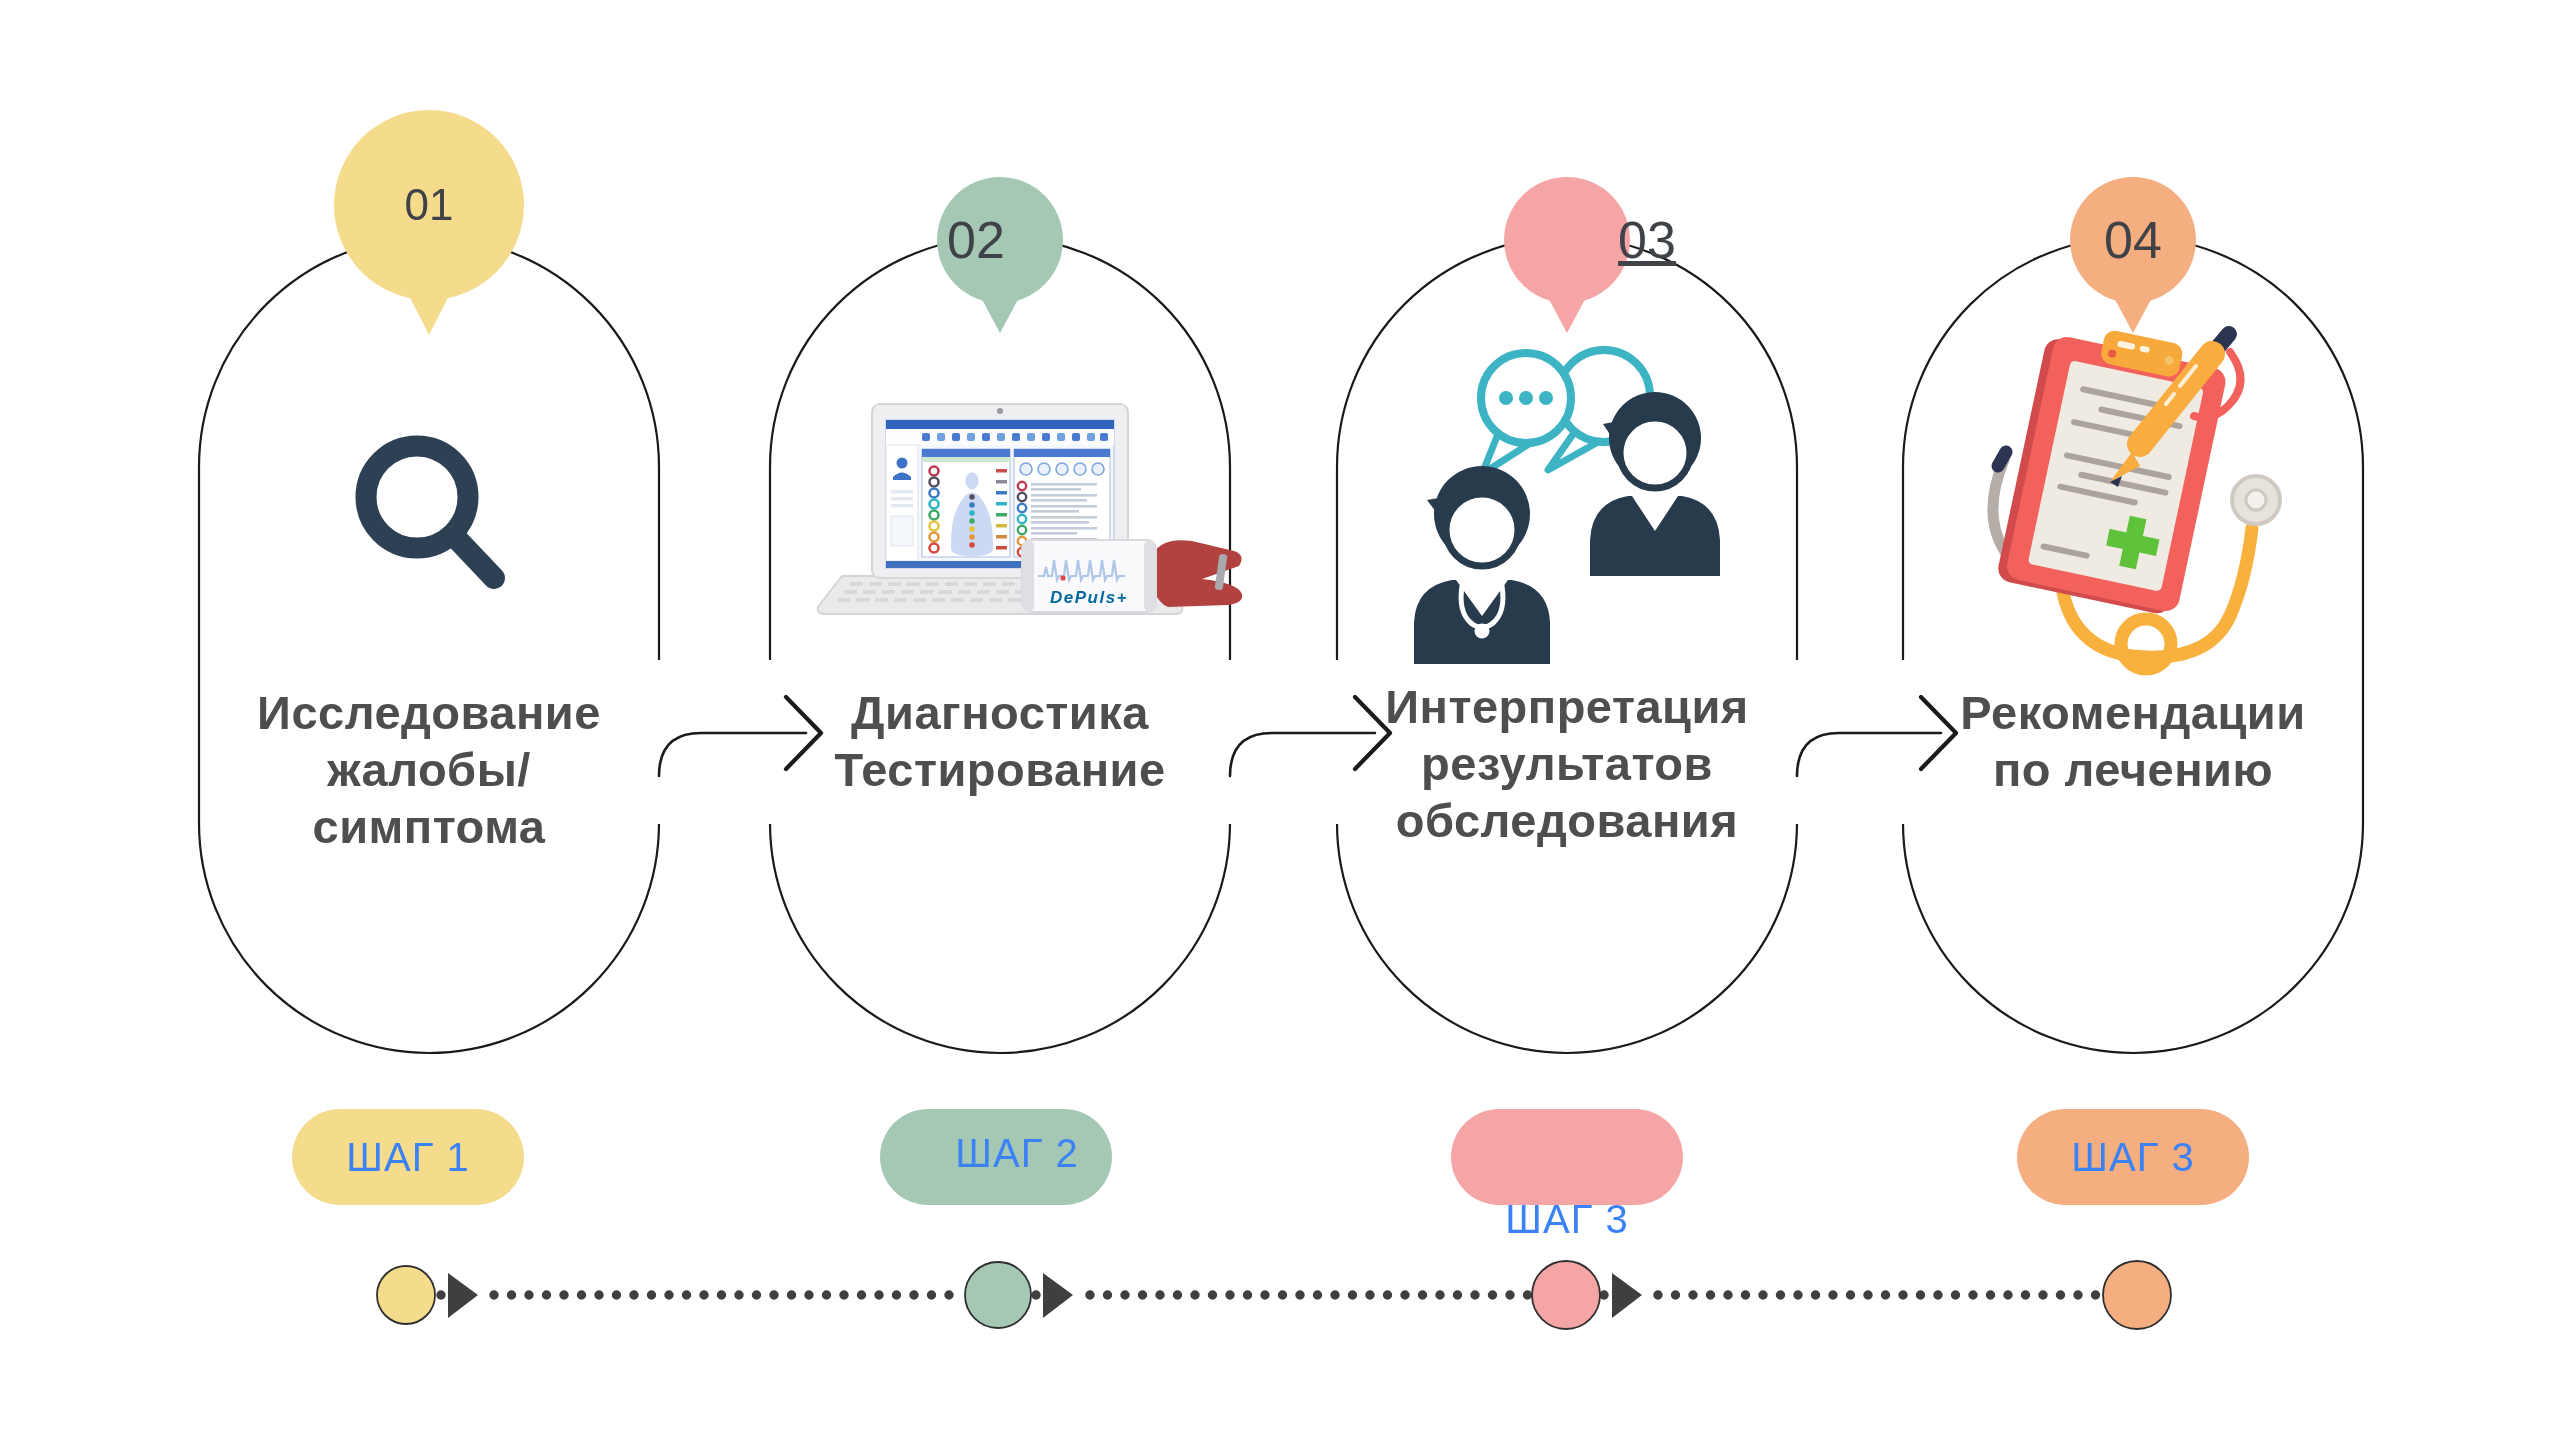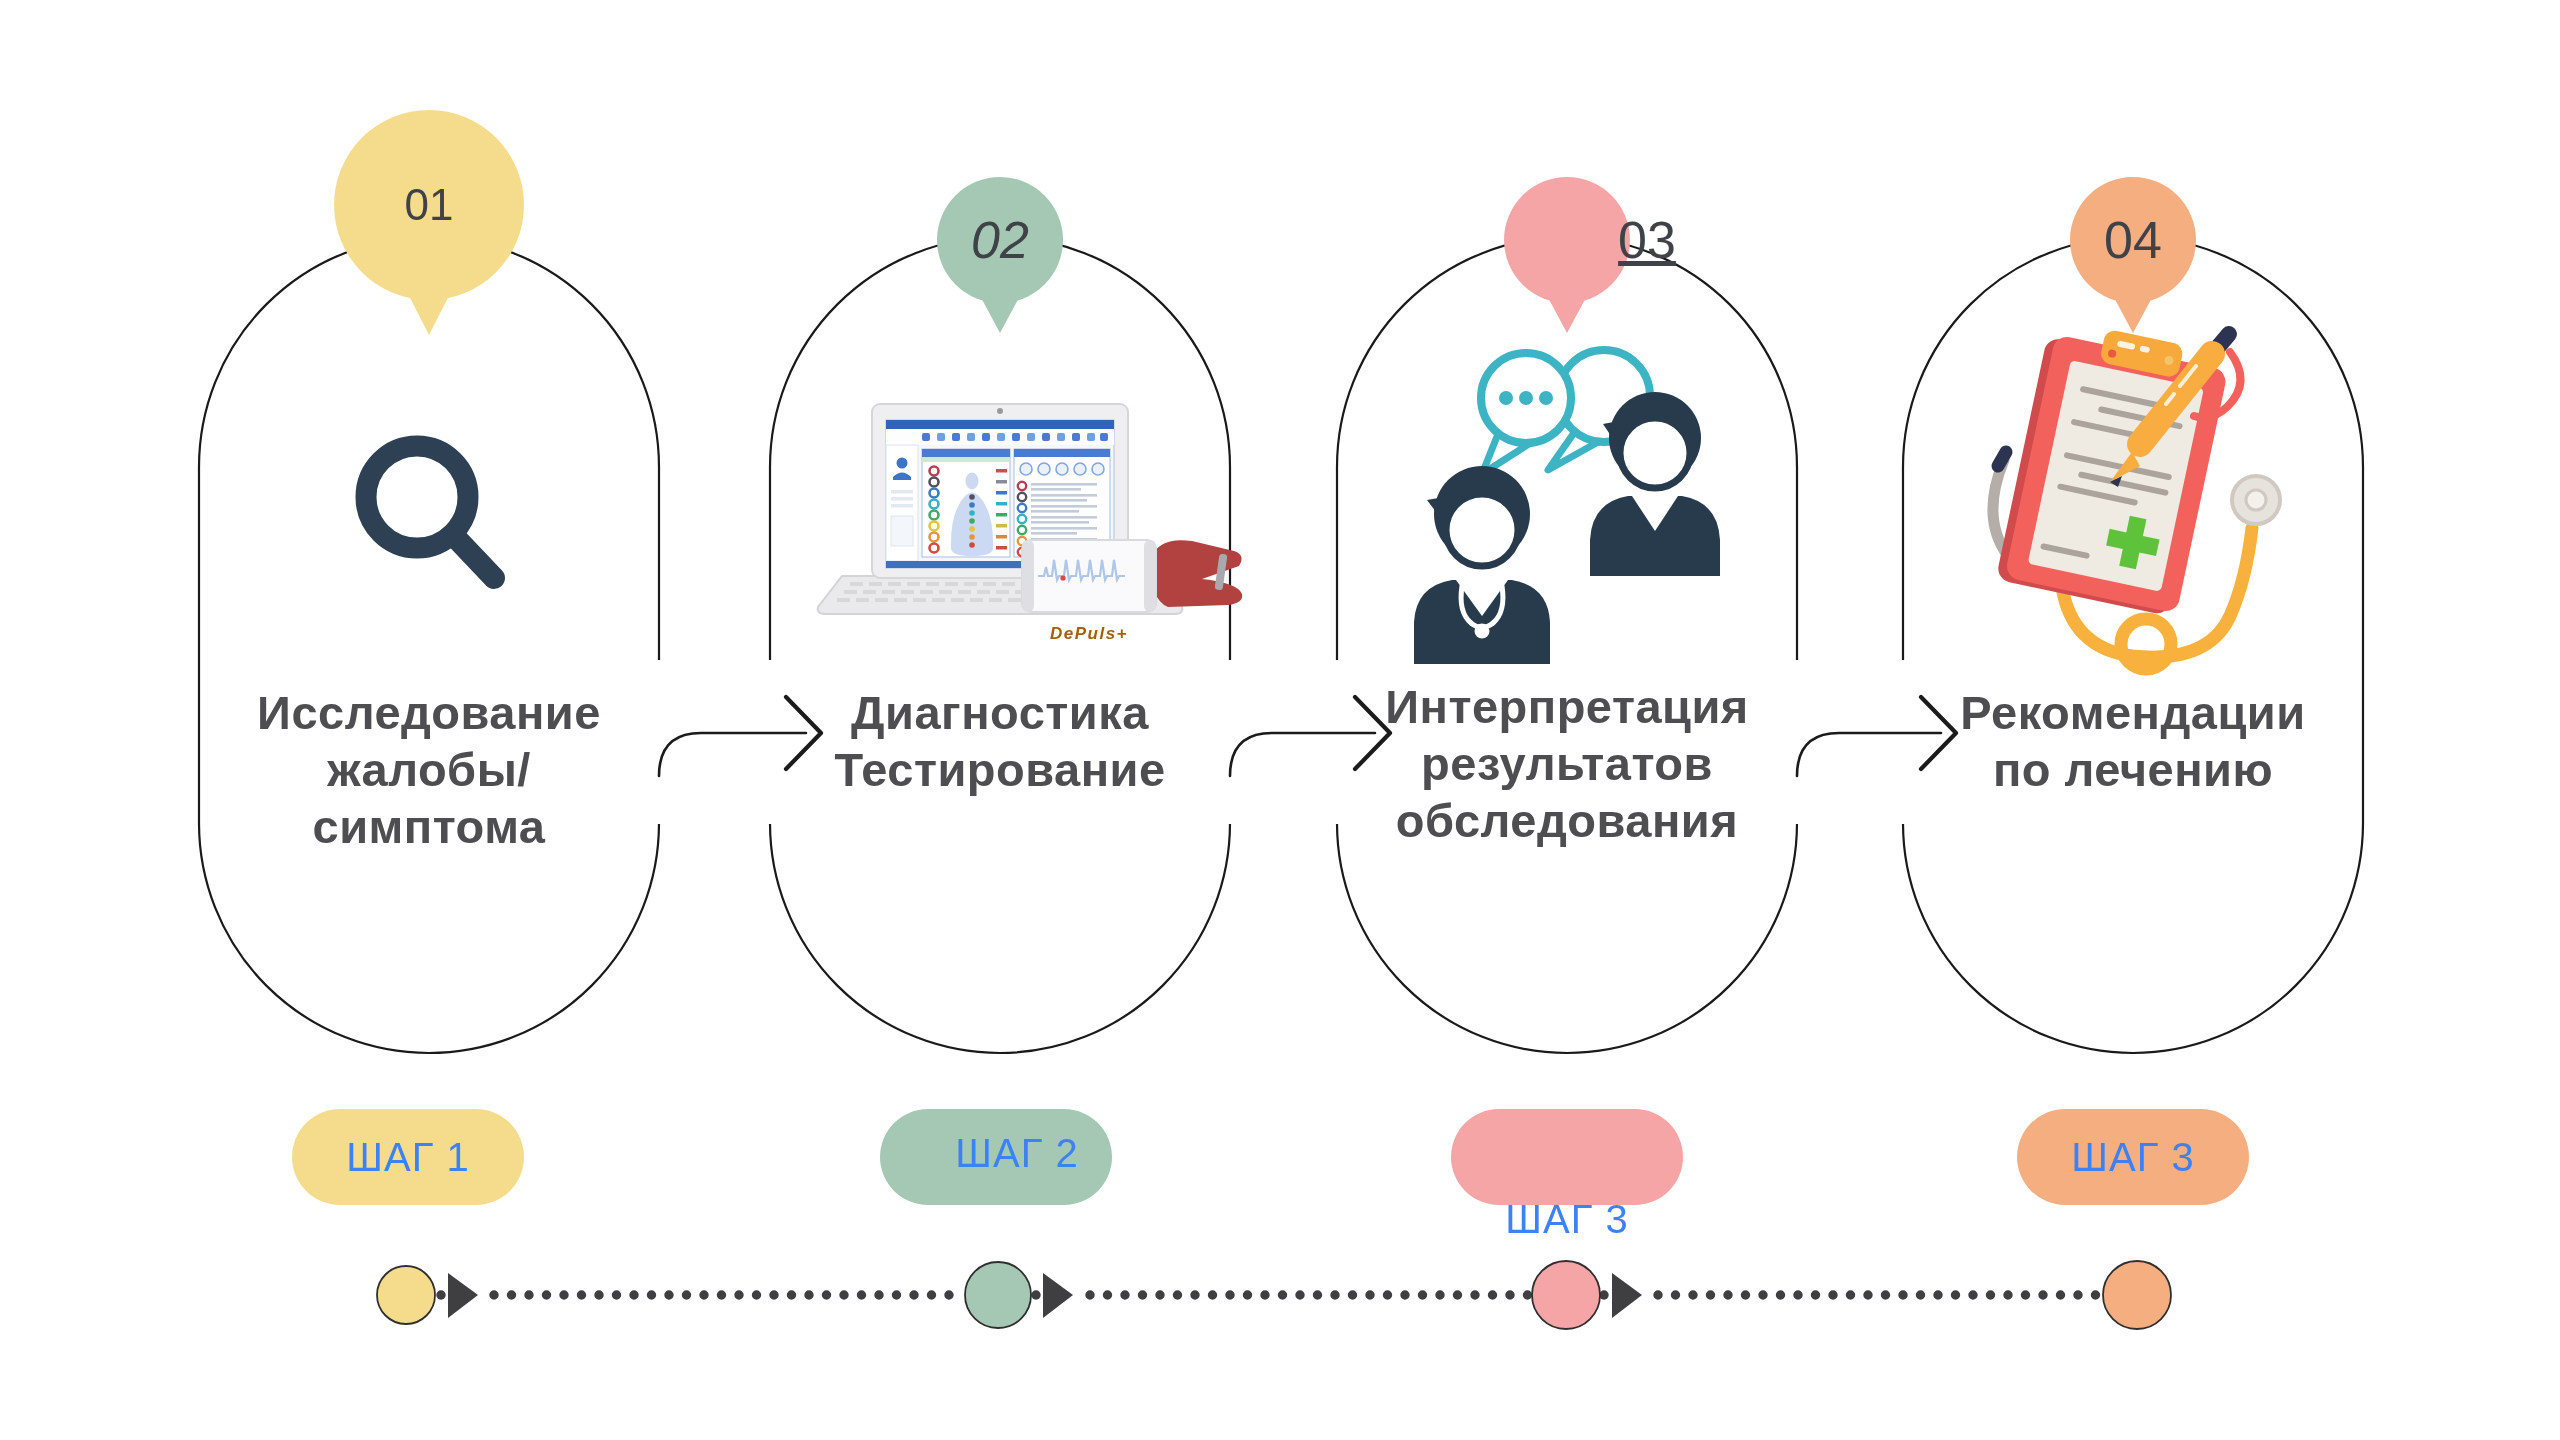--- a/index.html
+++ b/index.html
@@ -6,22 +6,22 @@
   .canvas{position:relative;width:2560px;height:1440px;background:#fff;overflow:hidden;
           font-family:"Liberation Sans",sans-serif;}
   svg.layer{position:absolute;left:0;top:0;}
   .abs{position:absolute;}
   .num{text-align:center;color:#3F4348;}
   .num-big{font-size:44px;line-height:66px;}
   .num-std{font-size:52px;line-height:62px;}
   .title{text-align:center;color:#4E4E50;font-size:47px;line-height:57px;letter-spacing:.5px;font-weight:bold;}
   .badge-label{display:flex;align-items:center;justify-content:center;
                font-size:40px;color:#3b82f6;letter-spacing:1px;}
-  .depuls{font-style:italic;font-weight:bold;color:#a16207;font-size:17px;
-          letter-spacing:1.5px;text-align:center;margin-top:36px;}
+  .depuls{font-style:italic;font-weight:bold;color:#0369a1;font-size:17px;
+          letter-spacing:1.5px;text-align:center;}
 </style>
 </head>
 <body>
 
 <div class="canvas">
 
   <svg class="layer" width="2560" height="1440" viewBox="0 0 2560 1440">
 
     <g fill="none" stroke="#1A1A1A" stroke-width="2.2">
       <rect x="199" y="237" width="460" height="816" rx="230" ry="230"></rect>
@@ -284,21 +284,21 @@
       <g stroke="#2F2F2F" stroke-width="1.8">
         <circle cx="406" cy="1295" r="29" fill="#F5DC8D"></circle>
         <circle cx="998" cy="1295" r="33" fill="#A5C8B4"></circle>
         <circle cx="1566" cy="1295" r="34" fill="#F6A5A6"></circle>
         <circle cx="2137" cy="1295" r="34" fill="#F5AE80"></circle>
       </g>
     </g>
   </svg>
 
   <div class="abs num num-big" style="left:329px;top:172px;width:200px;">01</div>
-  <div class="abs num num-std" style="left:900px;top:209px;width:200px;font-style:italic;">02</div>
+  <div class="abs num num-std" style="left:876px;top:209px;width:200px;">02</div>
   <div class="abs num num-std" style="left:1547px;top:209px;width:200px;text-decoration:underline;">03</div>
   <div class="abs num num-std" style="left:2033px;top:209px;width:200px;">04</div>
 
   <div class="abs title" style="left:199px;top:684px;width:460px;">
     <div>Исследование</div>
     <div>жалобы/</div>
     <div>симптома</div>
   </div>
   <div class="abs title" style="left:770px;top:684px;width:460px;">
     <div>Диагностика</div>

